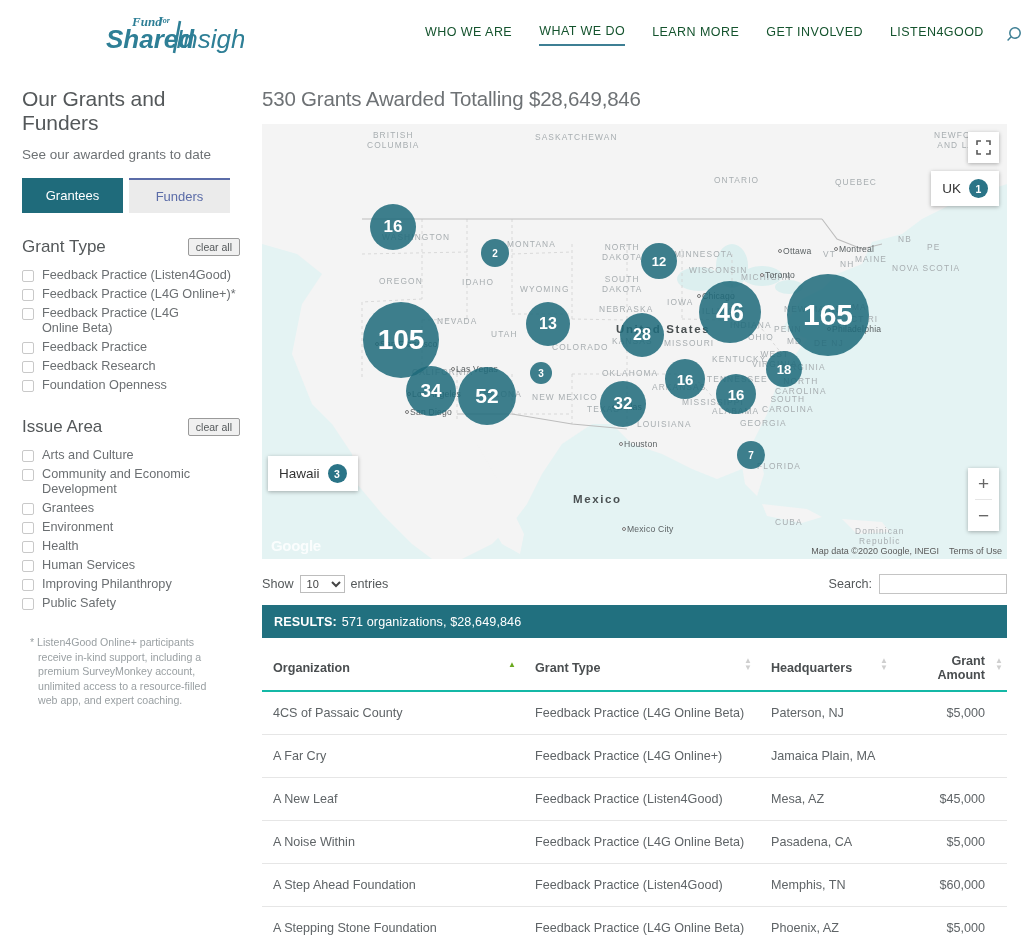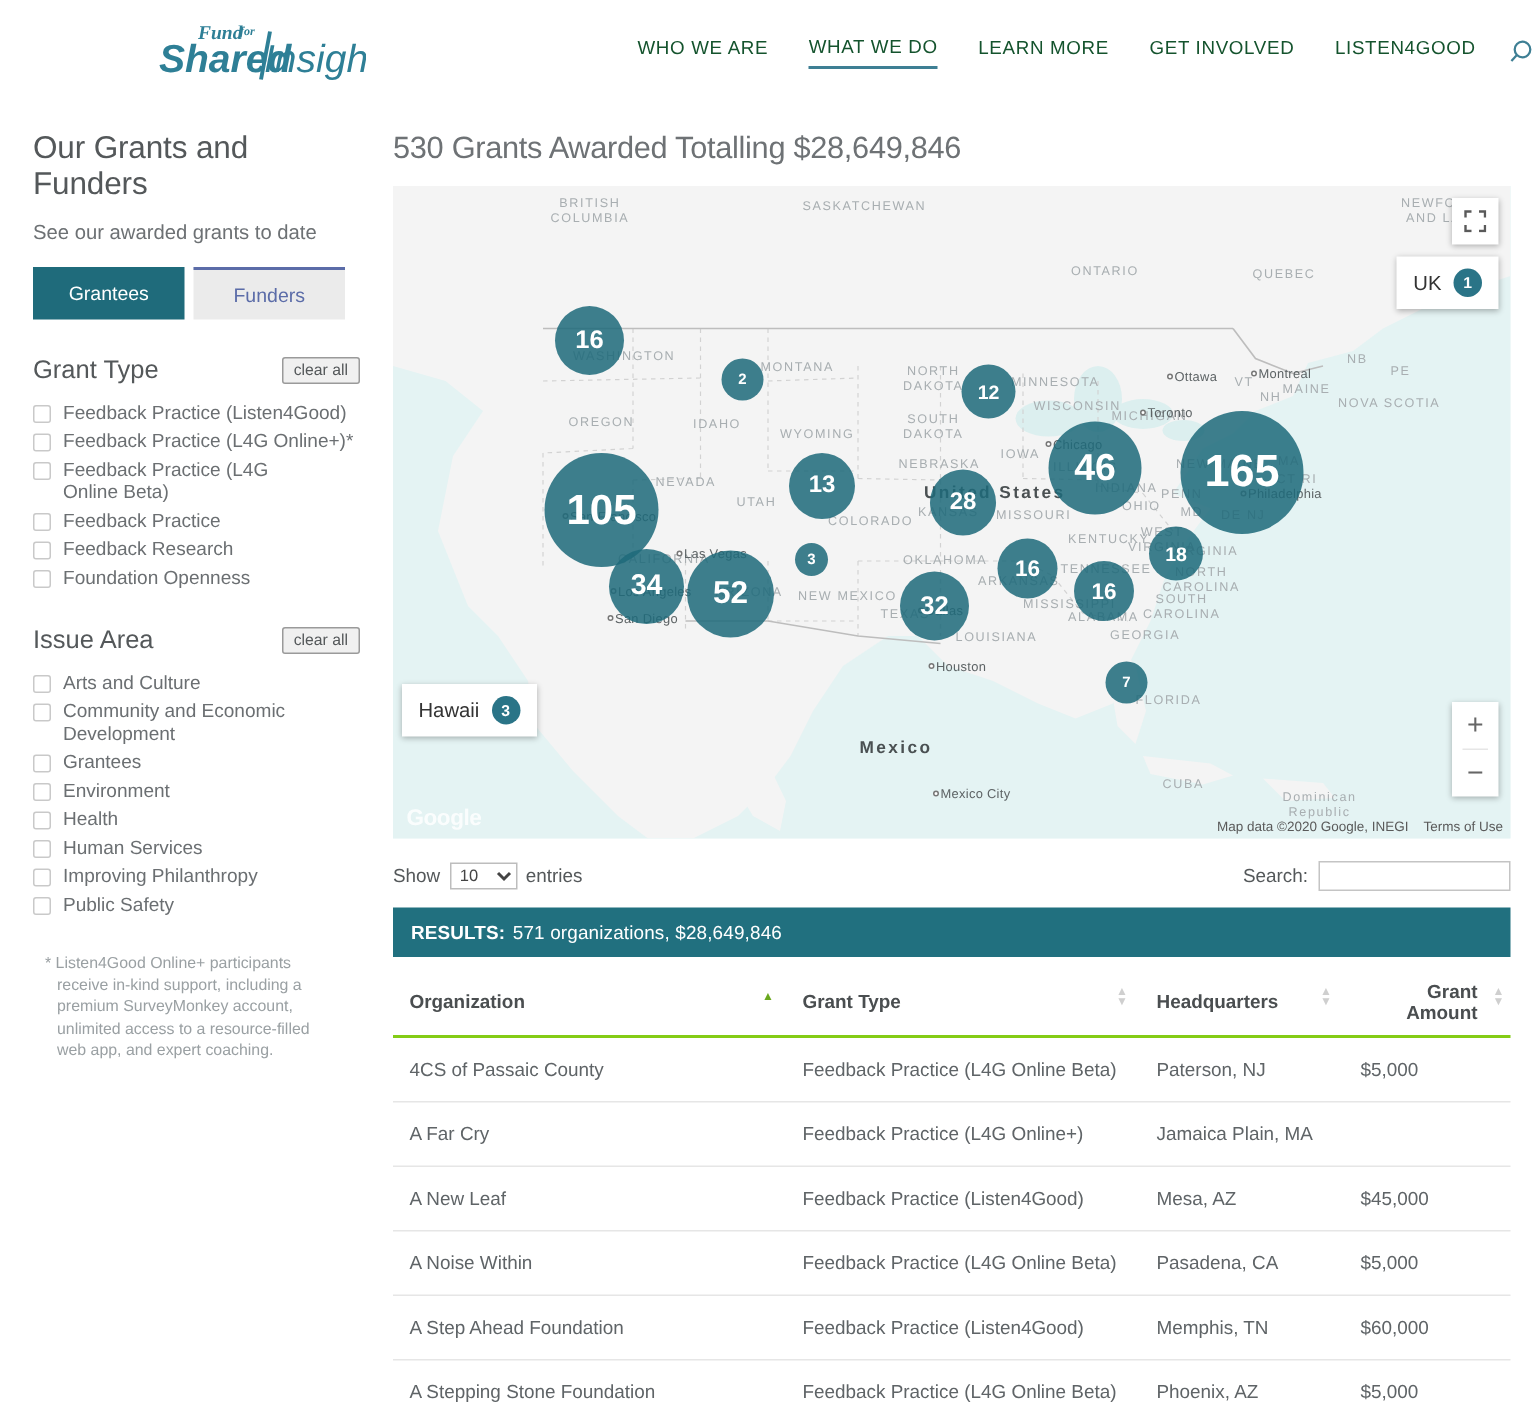--- a/index.html
+++ b/index.html
@@ -190,38 +190,38 @@
     display: flex; align-items: center; padding-left: 12px;
     font-size: 12.6px; letter-spacing: .1px;
   }
   .results-bar b { font-weight: 700; margin-right: 5px; }
 
   
   table { width: 745px; border-collapse: collapse; table-layout: fixed; }
   thead th {
     font-size: 12.6px; font-weight: 700; color: #4a4e50;
     text-align: left; padding: 16px 11px 8px 11px;
-    border-bottom: 2px solid #84cc16; vertical-align: middle;
+    border-bottom: 2px solid #14b8a6; vertical-align: middle;
     position: relative; cursor: pointer;
   }
   th.c-org { width: 262px; }
   th.c-type { width: 236px; }
   th.c-hq   { width: 136px; }
   th.c-amt  { width: 111px; text-align: right; padding-right: 22px; }
   .sort-ind {
     position: absolute; right: 8px; top: 50%;
     transform: translateY(-50%); font-size: 8px; line-height: 7px;
     color: #cfcfcf; text-align: center;
   }
   .sort-ind.asc { color: #6aa81e; }
   tbody td {
     font-size: 12.6px; color: #5f6467; padding: 14px 11px;
     border-bottom: 1px solid #e6e6e6;
   }
-  tbody td.amt { text-align: left; padding-right: 22px; }
+  tbody td.amt { text-align: right; padding-right: 22px; }
   tbody tr:first-child td { border-top: 1px solid #e6e6e6; }
 </style>
 </head>
 <body>
 
 <div class="site-header">
   <svg class="logo" viewBox="0 0 140 48">
     <text x="28" y="17" font-family="Liberation Serif, serif" font-style="italic" font-weight="bold" font-size="13" fill="#2e7f96">Fund</text>
     <text x="56" y="14" font-family="Liberation Serif, serif" font-style="italic" font-weight="bold" font-size="8" fill="#2e7f96">for</text>
     <text x="2" y="39" font-family="Liberation Sans, sans-serif" font-style="italic" font-weight="bold" font-size="26" fill="#2e7f96">Shared</text>

